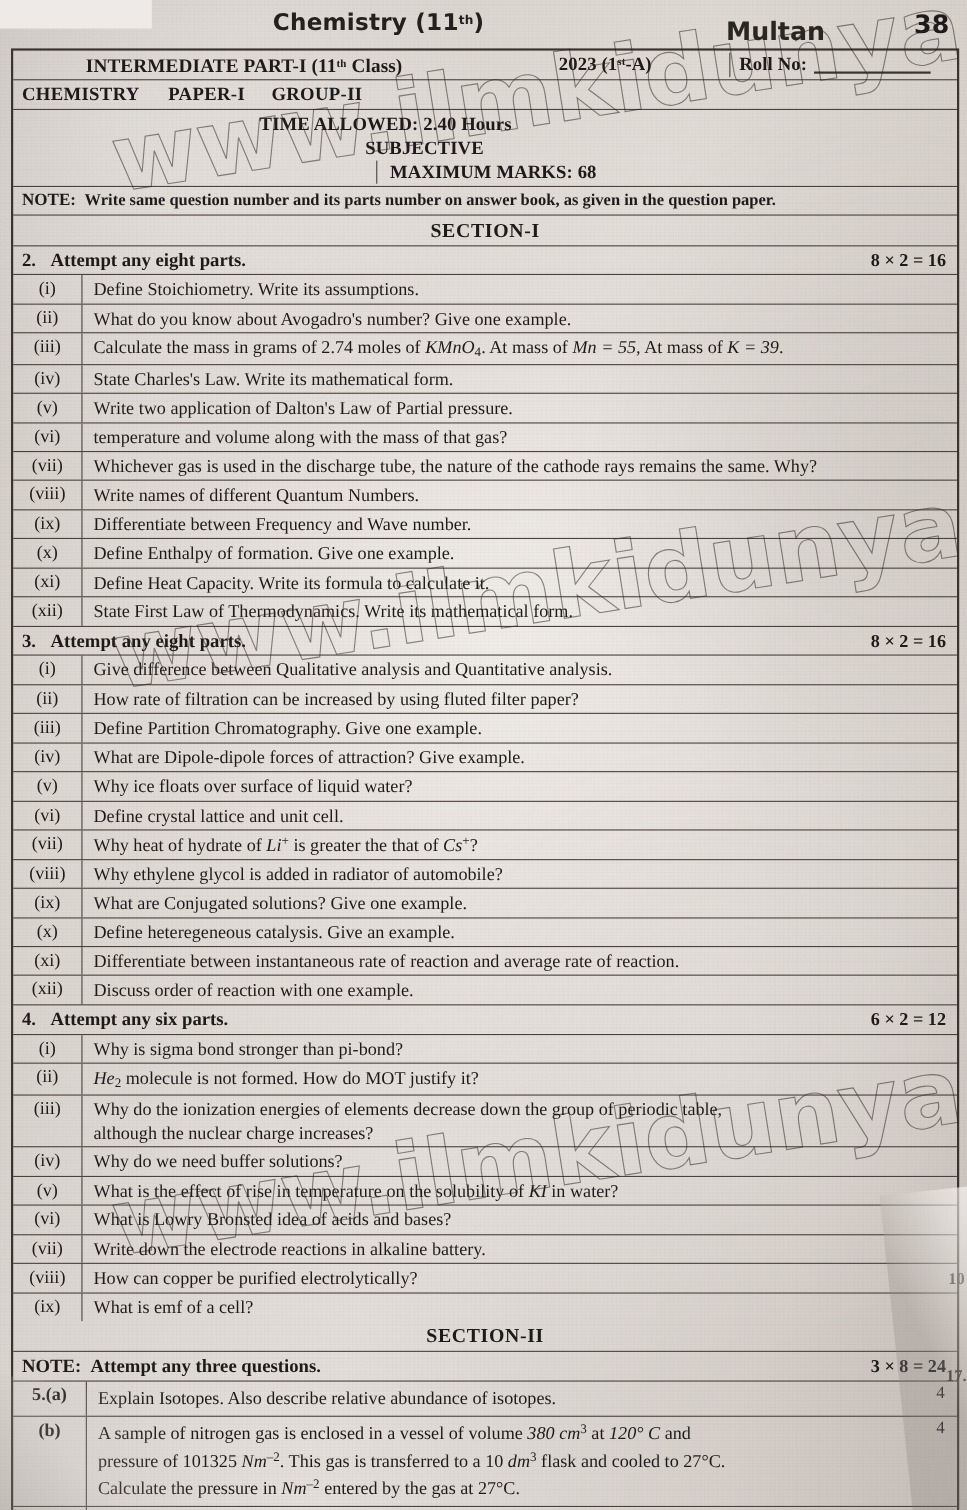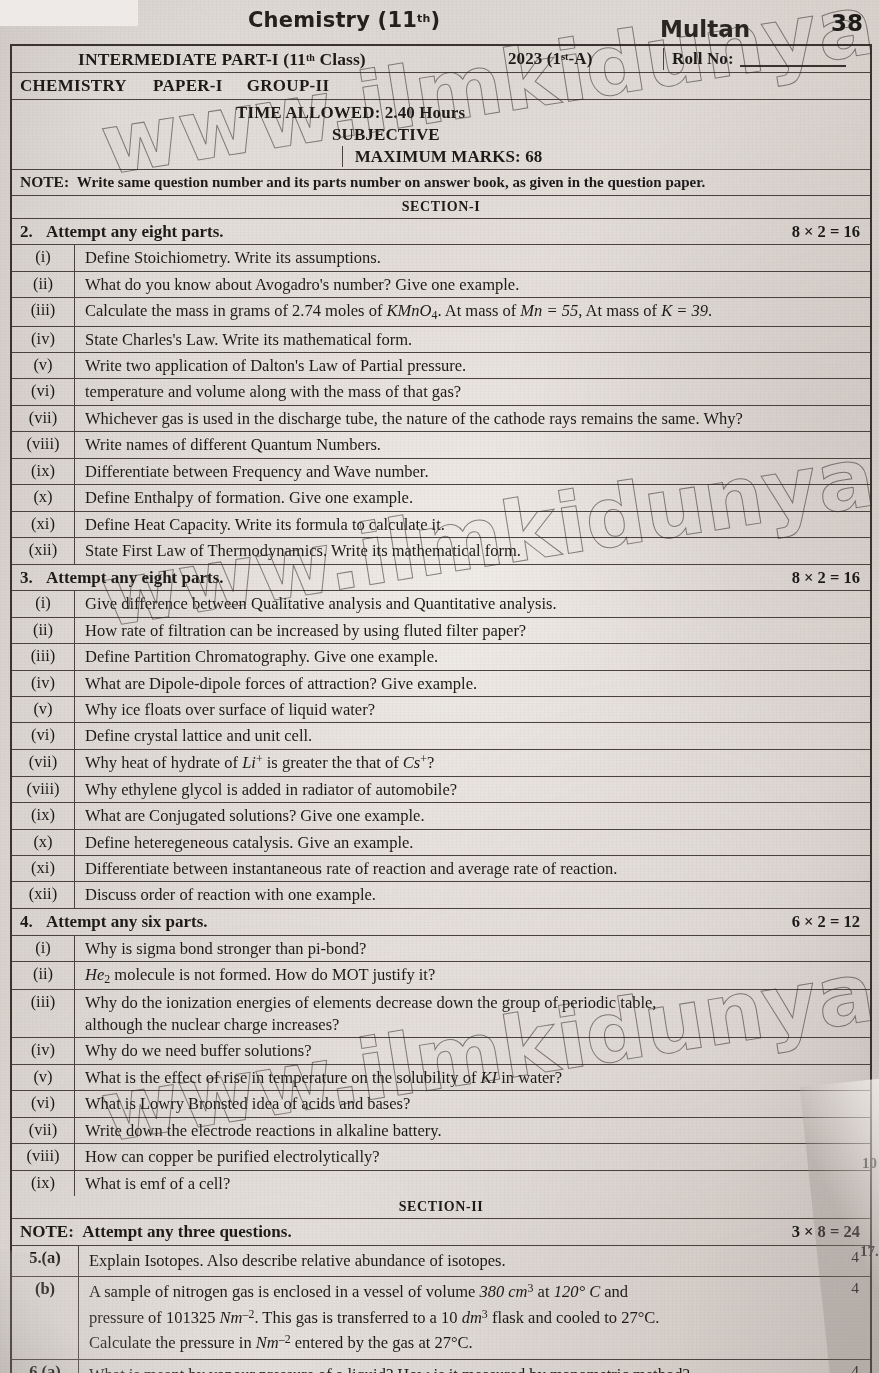--- a/index.html
+++ b/index.html
@@ -114,21 +114,21 @@
   .chem-row { font-weight: 700; font-size: 18px; padding: 2px 0 2px 8px; letter-spacing: .3px; }
   .chem-row .sp1 { display: inline-block; width: 26px; }
   .chem-row .sp2 { display: inline-block; width: 24px; }
   .time-row { display: flex; font-weight: 700; font-size: 17px; align-items: center; flex-direction: column; }
   .time-left { width: 420px; padding-left: 8px; }
   .time-mid { width: 220px; text-align: left; }
   .time-right { flex: 1; border-left: 1.4px solid #4a423c; padding-left: 12px; }
   .note-row { font-weight: 700; font-size: 15.5px; padding: 2px 0 2px 8px; font-family: Liberation Serif, serif; }
   .note-row .note-body { font-size: 15px; }
   .section-row {
-    text-align: center; font-weight: 700; font-size: 14px;
+    text-align: center; font-weight: 700; font-size: 18px;
     letter-spacing: .6px; padding: 2px 0;
   }
   
   .qhead {
     display: flex; font-weight: 700; font-size: 17px;
     padding: 2px 10px 2px 8px; align-items: center;
   }
   .qhead .qh-left { flex: 1; }
   .qhead .qh-num { display: inline-block; width: 26px; }
   .qhead .qh-marks { font-size: 16.5px; white-space: nowrap; }

